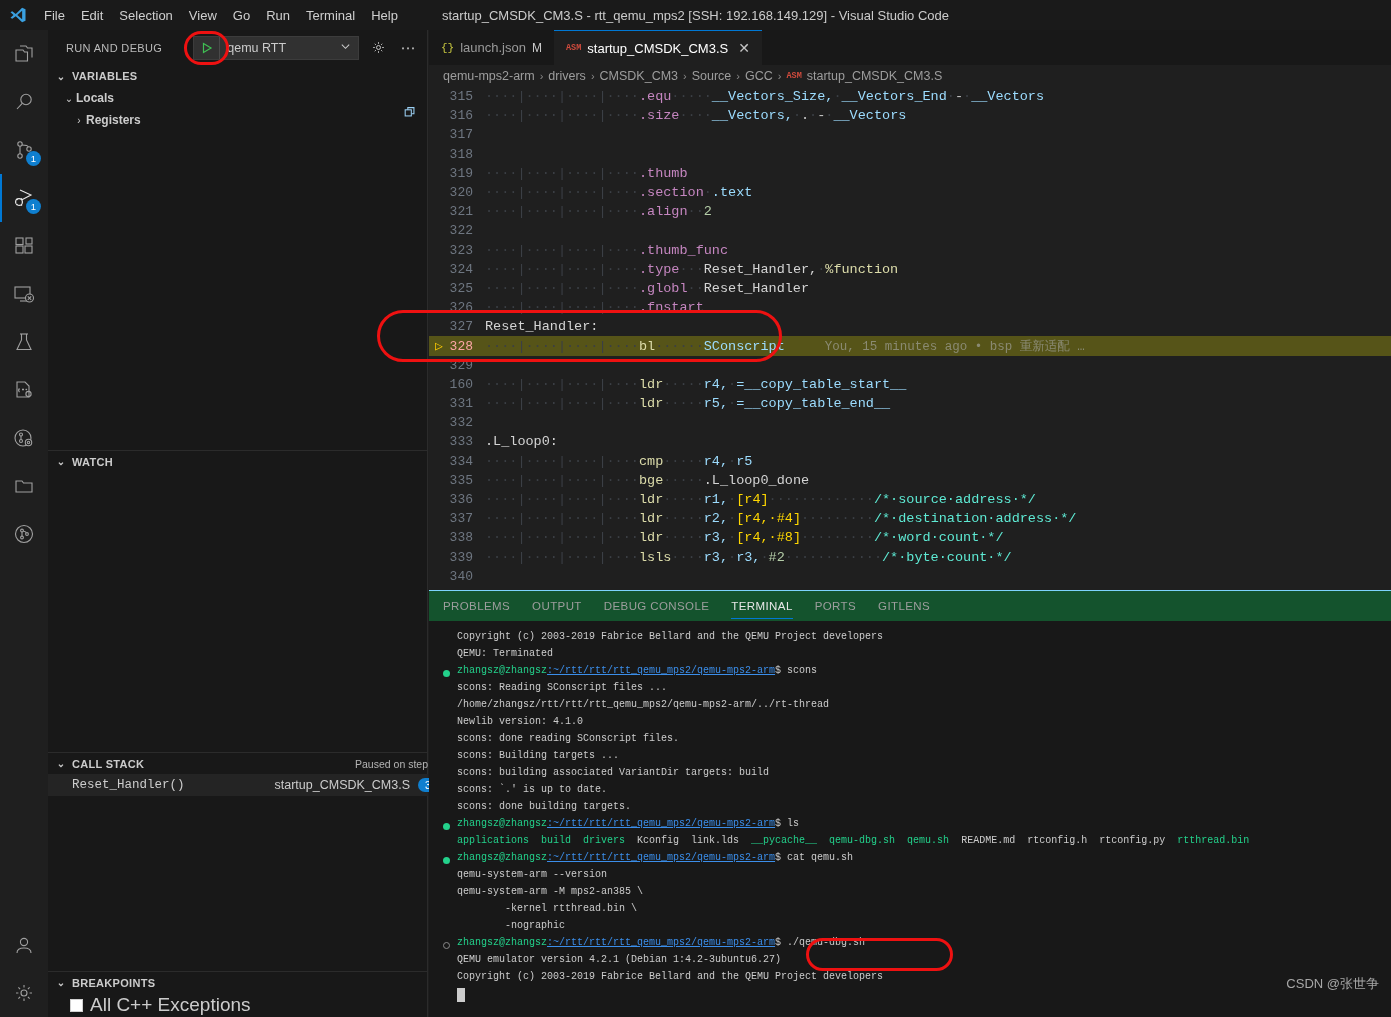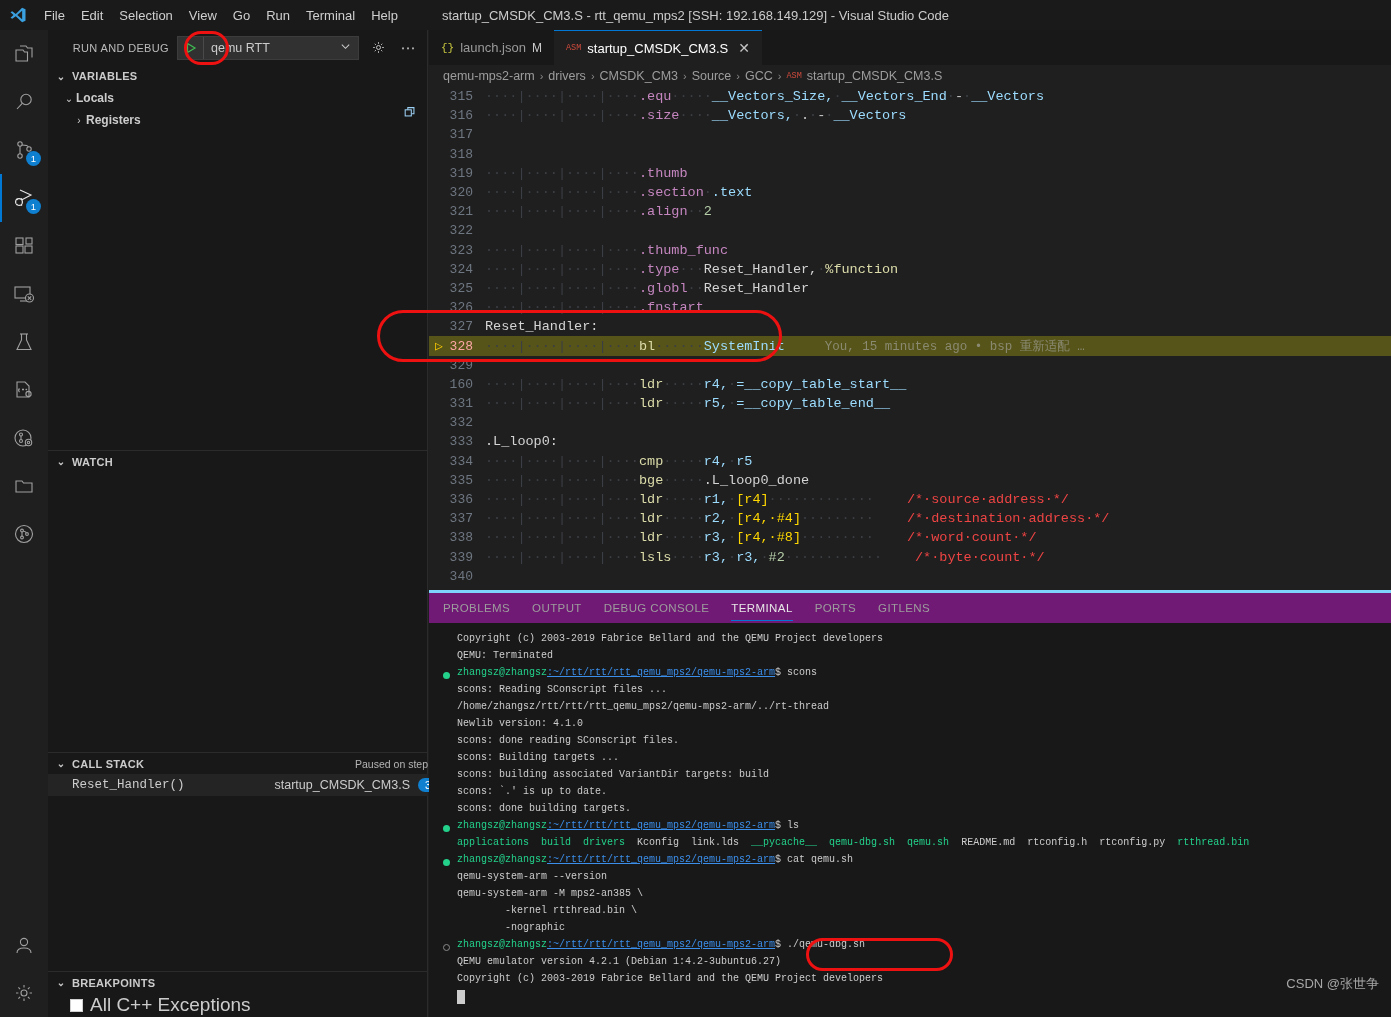--- a/index.html
+++ b/index.html
@@ -57,30 +57,29 @@
 
   
   #sidebar {
     position: absolute; left: 48px; top: 30px; width: 380px; height: 987px;
     background: #181818; border-right: 1px solid #2b2b2b;
     font-size: 12px;
   }
   #sidebar-header {
     height: 35px; display: flex; align-items: center; padding: 0 8px 0 18px;
     gap: 8px;
-    justify-content: flex-end;
   }
   #sidebar-title {
     font-size: 11px; letter-spacing: .35px; color: #bbbbbb; text-transform: uppercase;
     white-space: nowrap;
   }
   #launch-select {
     position: relative; flex: 1; height: 24px; max-width: 182px;
     background: #313131; border: 1px solid #3c3c3c;
-    display: flex; align-items: center; font-size: 12px; color: #cccccc;
+    display: flex; align-items: center; font-size: 12px; color: #cccccc; margin-left: 23px;
   }
   #launch-run-btn {
     width: 26px; height: 22px; display: flex; align-items: center; justify-content: center;
     border-right: 1px solid #4a4a4a; cursor: pointer;
   }
   #launch-label { padding-left: 7px; flex: 1; color: #cccccc; font-size: 12.5px; }
   #launch-chevron { padding-right: 7px; color: #cccccc; }
   .sb-hdr-icon { width: 22px; height: 22px; display: flex; align-items: center; justify-content: center; cursor: pointer; }
 
   .section-header {
@@ -138,21 +137,21 @@
     display: flex; align-items: center; gap: 6px; padding: 0 12px;
     font-size: 13px; color: #9a9a9a; background: #181818; cursor: pointer;
     position: relative; max-width: 260px;
   }
   .tab.active {
     background: #1f1f1f; color: #ffffff;
     border-top: 1px solid #0078d4;
   }
   .tab-icon { font-size: 11px; font-family: "Liberation Mono", monospace; }
   .icon-json { color: #cbcb41; }
-  .icon-asm { color: #d14b3d; font-size: 8.5px; font-weight: normal; }
+  .icon-asm { color: #d14b3d; font-size: 8.5px; font-weight: bold; }
   .tab-dirty { color: #cccccc; font-size: 12px; }
   .tab-close { font-size: 14px; color: #c5c5c5; margin-left: 4px; }
 
   #breadcrumbs {
     height: 22px; display: flex; align-items: center; padding-left: 14px;
     font-size: 12.5px; color: #9d9d9d; gap: 5px;
   }
   .bc-sep { color: #8a8a8a; font-size: 11px; }
   .bc-item { cursor: pointer; }
 
@@ -179,32 +178,32 @@
   .code-text { flex: 1; position: relative; }
   .ws { color: #3b3f45; }
   .t-dir   { color: #c586c0; }  
   .t-sym   { color: #9cdcfe; }  
   .t-num   { color: #b5cea8; }
   .t-punct { color: #cccccc; }
   .t-kw    { color: #dcdcaa; }  
   .t-instr { color: #dcdcaa; }
   .t-reg   { color: #9cdcfe; }
   .t-label { color: #d4d4d4; }
-  .t-cmt   { color: #ef4444; margin-left: 33px; }
+  .t-cmt   { color: #5eead4; }
   .t-brack { color: #ffd700; }
   .t-plain { color: #d4d4d4; }
   .blame {
     color: #8a8a72; font-family: "Liberation Mono", monospace; font-size: 12.5px;
     padding-left: 40px;
   }
 
   
   #panel {
     position: absolute; left: 0; bottom: 0; width: 962px; height: 427px;
-    background: #701a75; border-top: 3px solid #7dd3fc;
+    background: #14532d; border-top: 1px solid #7dd3fc;
   }
   #panel-tabs {
     height: 30px; display: flex; align-items: center; padding-left: 14px; gap: 22px;
   }
   .panel-tab {
     font-size: 11.5px; letter-spacing: .4px; color: #9d9d9d;
     text-transform: uppercase; cursor: pointer; position: relative;
     height: 30px; display: flex; align-items: center;
   }
   .panel-tab.active { color: #e7e7e7; }
@@ -489,21 +488,21 @@
         <div class="code-line"><span class="ln-gutter">318</span><span class="code-text"></span></div>
         <div class="code-line"><span class="ln-gutter">319</span><span class="code-text"><span class="ws">····|····|····|····</span><span class="t-dir">.thumb</span></span></div>
         <div class="code-line"><span class="ln-gutter">320</span><span class="code-text"><span class="ws">····|····|····|····</span><span class="t-dir">.section</span><span class="ws">·</span><span class="t-sym">.text</span></span></div>
         <div class="code-line"><span class="ln-gutter">321</span><span class="code-text"><span class="ws">····|····|····|····</span><span class="t-dir">.align</span><span class="ws">··</span><span class="t-num">2</span></span></div>
         <div class="code-line"><span class="ln-gutter">322</span><span class="code-text"></span></div>
         <div class="code-line"><span class="ln-gutter">323</span><span class="code-text"><span class="ws">····|····|····|····</span><span class="t-dir">.thumb_func</span></span></div>
         <div class="code-line"><span class="ln-gutter">324</span><span class="code-text"><span class="ws">····|····|····|····</span><span class="t-dir">.type</span><span class="ws">···</span><span class="t-plain">Reset_Handler,</span><span class="ws">·</span><span class="t-kw">%function</span></span></div>
         <div class="code-line"><span class="ln-gutter">325</span><span class="code-text"><span class="ws">····|····|····|····</span><span class="t-dir">.globl</span><span class="ws">··</span><span class="t-plain">Reset_Handler</span></span></div>
         <div class="code-line"><span class="ln-gutter">326</span><span class="code-text"><span class="ws">····|····|····|····</span><span class="t-dir">.fnstart</span></span></div>
         <div class="code-line"><span class="ln-gutter">327</span><span class="code-text"><span class="t-label">Reset_Handler:</span></span></div>
-        <div class="code-line current"><span class="bp-arrow">▷</span><span class="ln-gutter">328</span><span class="code-text"><span class="ws">····|····|····|····</span><span class="t-instr">bl</span><span class="ws">······</span><span class="t-sym">SystemInit</span><span class="blame">You, 15 minutes ago • bsp 重新适配 …</span></span></div>
+        <div class="code-line current"><span class="bp-arrow">▷</span><span class="ln-gutter">328</span><span class="code-text"><span class="ws">····|····|····|····</span><span class="t-instr">bl</span><span class="ws">······</span><span class="t-sym">SConscript</span><span class="blame">You, 15 minutes ago • bsp 重新适配 …</span></span></div>
         <div class="code-line"><span class="ln-gutter">329</span><span class="code-text"></span></div>
         <div class="code-line"><span class="ln-gutter">160</span><span class="code-text"><span class="ws">····|····|····|····</span><span class="t-instr">ldr</span><span class="ws">·····</span><span class="t-reg">r4,</span><span class="ws">·</span><span class="t-sym">=__copy_table_start__</span></span></div>
         <div class="code-line"><span class="ln-gutter">331</span><span class="code-text"><span class="ws">····|····|····|····</span><span class="t-instr">ldr</span><span class="ws">·····</span><span class="t-reg">r5,</span><span class="ws">·</span><span class="t-sym">=__copy_table_end__</span></span></div>
         <div class="code-line"><span class="ln-gutter">332</span><span class="code-text"></span></div>
         <div class="code-line"><span class="ln-gutter">333</span><span class="code-text"><span class="t-label">.L_loop0:</span></span></div>
         <div class="code-line"><span class="ln-gutter">334</span><span class="code-text"><span class="ws">····|····|····|····</span><span class="t-instr">cmp</span><span class="ws">·····</span><span class="t-reg">r4,</span><span class="ws">·</span><span class="t-reg">r5</span></span></div>
         <div class="code-line"><span class="ln-gutter">335</span><span class="code-text"><span class="ws">····|····|····|····</span><span class="t-instr">bge</span><span class="ws">·····</span><span class="t-plain">.L_loop0_done</span></span></div>
         <div class="code-line"><span class="ln-gutter">336</span><span class="code-text"><span class="ws">····|····|····|····</span><span class="t-instr">ldr</span><span class="ws">·····</span><span class="t-reg">r1,</span><span class="ws">·</span><span class="t-brack">[r4]</span><span class="ws">·············</span><span class="t-cmt">/*·source·address·*/</span></span></div>
         <div class="code-line"><span class="ln-gutter">337</span><span class="code-text"><span class="ws">····|····|····|····</span><span class="t-instr">ldr</span><span class="ws">·····</span><span class="t-reg">r2,</span><span class="ws">·</span><span class="t-brack">[r4,·#4]</span><span class="ws">·········</span><span class="t-cmt">/*·destination·address·*/</span></span></div>
         <div class="code-line"><span class="ln-gutter">338</span><span class="code-text"><span class="ws">····|····|····|····</span><span class="t-instr">ldr</span><span class="ws">·····</span><span class="t-reg">r3,</span><span class="ws">·</span><span class="t-brack">[r4,·#8]</span><span class="ws">·········</span><span class="t-cmt">/*·word·count·*/</span></span></div>

